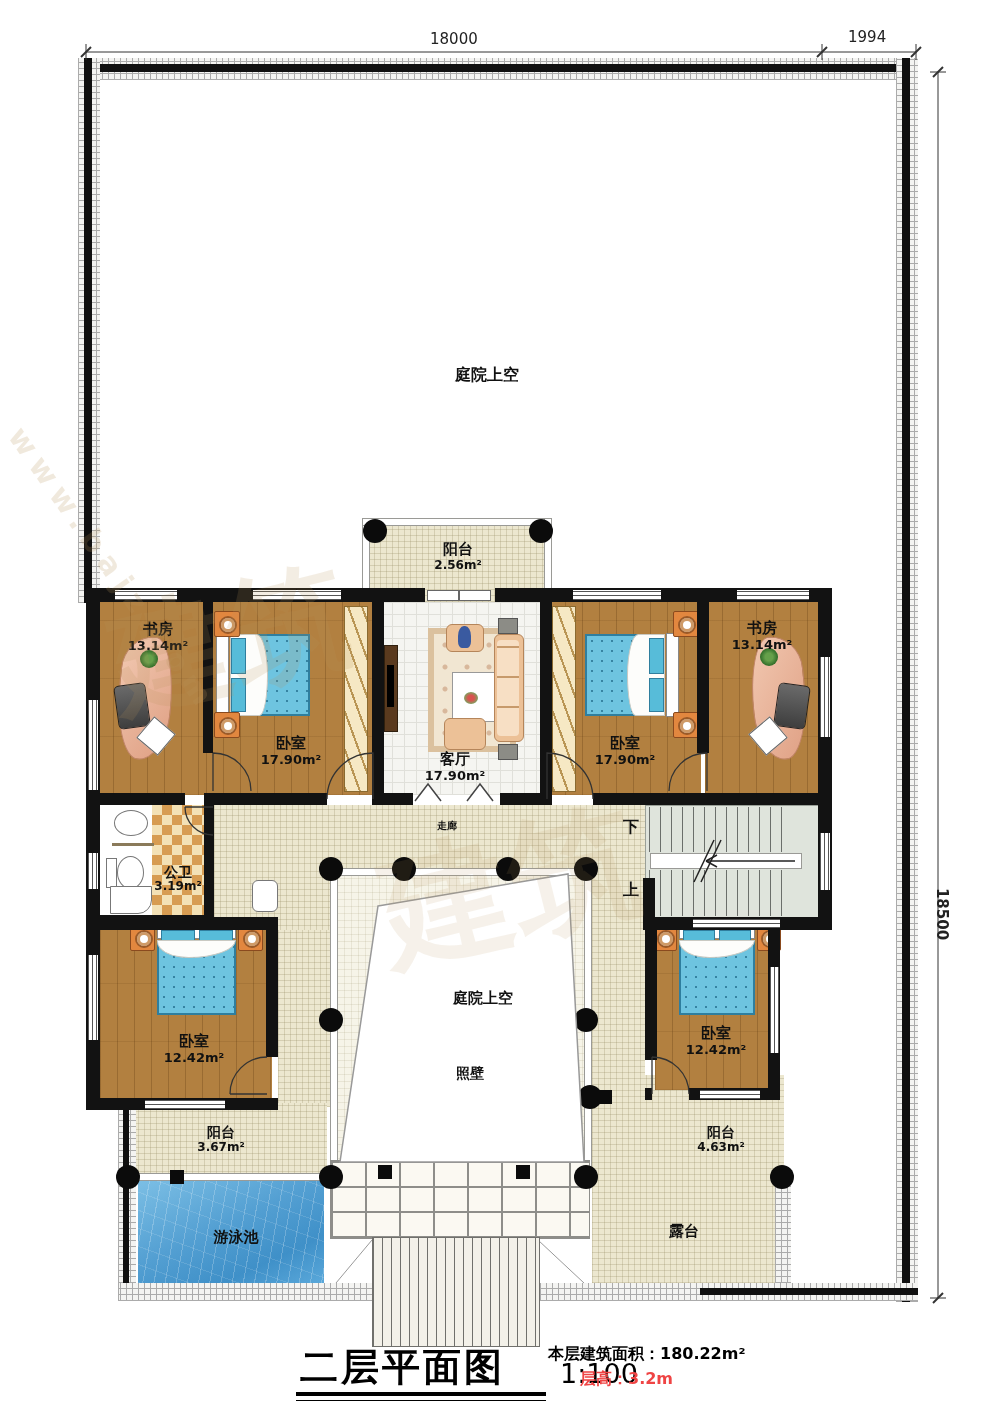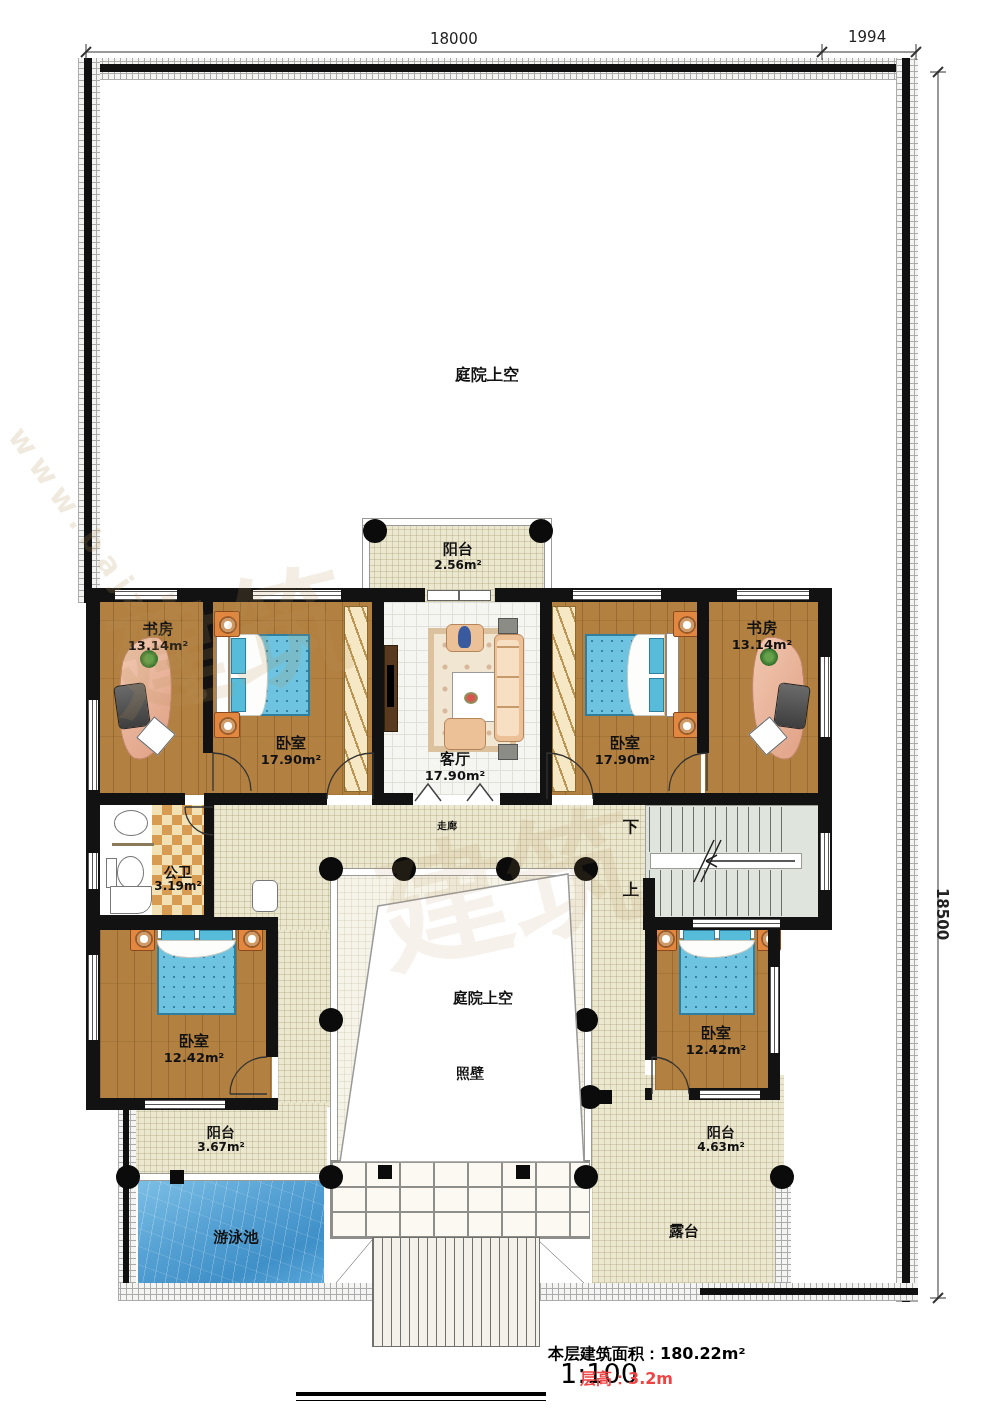--- a/index.html
+++ b/index.html
@@ -372,20 +372,21 @@
   <div class="lbl z7" style="left:221px;top:1124px;font-size:14px;">阳台</div>
   <div class="lbl z7" style="left:221px;top:1141px;font-size:12px;">3.67m²</div>
 
   <div class="lbl z7" style="left:236px;top:1229px;font-size:15px;">游泳池</div>
 
   <div class="lbl z7" style="left:721px;top:1124px;font-size:14px;">阳台</div>
   <div class="lbl z7" style="left:721px;top:1141px;font-size:12px;">4.63m²</div>
 
   <div class="lbl z7" style="left:684px;top:1223px;font-size:15px;">露台</div>
 
+  <div class="abs z7" style="left:300px;top:1342px;font-size:38px;font-weight:bold;letter-spacing:3px;color:#000;">二层平面图</div>
   <div class="abs z7" style="left:296px;top:1392px;width:250px;height:4px;background:#000;"></div>
   <div class="abs z7" style="left:296px;top:1400px;width:250px;height:1px;background:#000;"></div>
   <div class="abs z7" style="left:560px;top:1358px;font-size:27px;color:#000;">1:100</div>
   <div class="abs z7" style="left:548px;top:1344px;font-size:16px;font-weight:bold;color:#000;white-space:nowrap;transform:translateX(0);left:548px;">本层建筑面积：180.22m²</div>
   <div class="abs z7" style="left:548px;top:1369px;font-size:16px;font-weight:bold;color:#ef4444;margin-left:32px;">层高：3.2m</div>
 
   <div class="wm" style="left:110px;top:560px;font-size:120px;transform:rotate(-14deg);">建筑</div>
   <div class="wm" style="left:380px;top:800px;font-size:130px;transform:rotate(-14deg);opacity:.12;">建筑</div>
   <div class="wm" style="left:30px;top:420px;font-size:30px;letter-spacing:8px;transform:rotate(55deg);transform-origin:left top;opacity:.2;">www.bajz.com</div>
 

